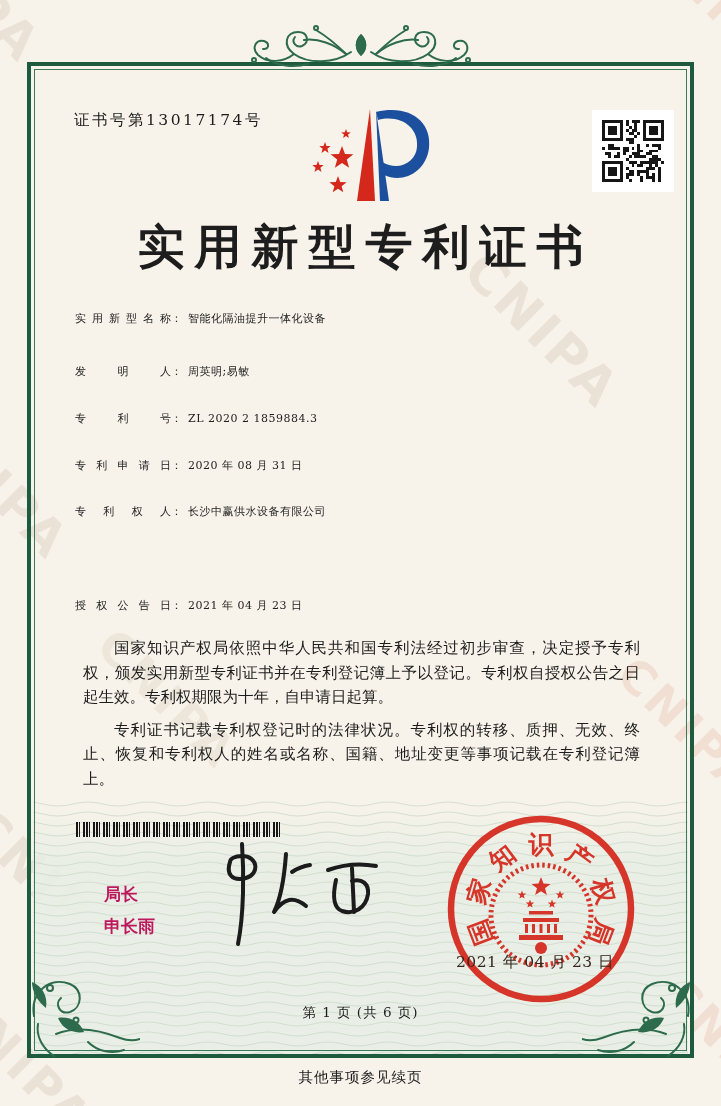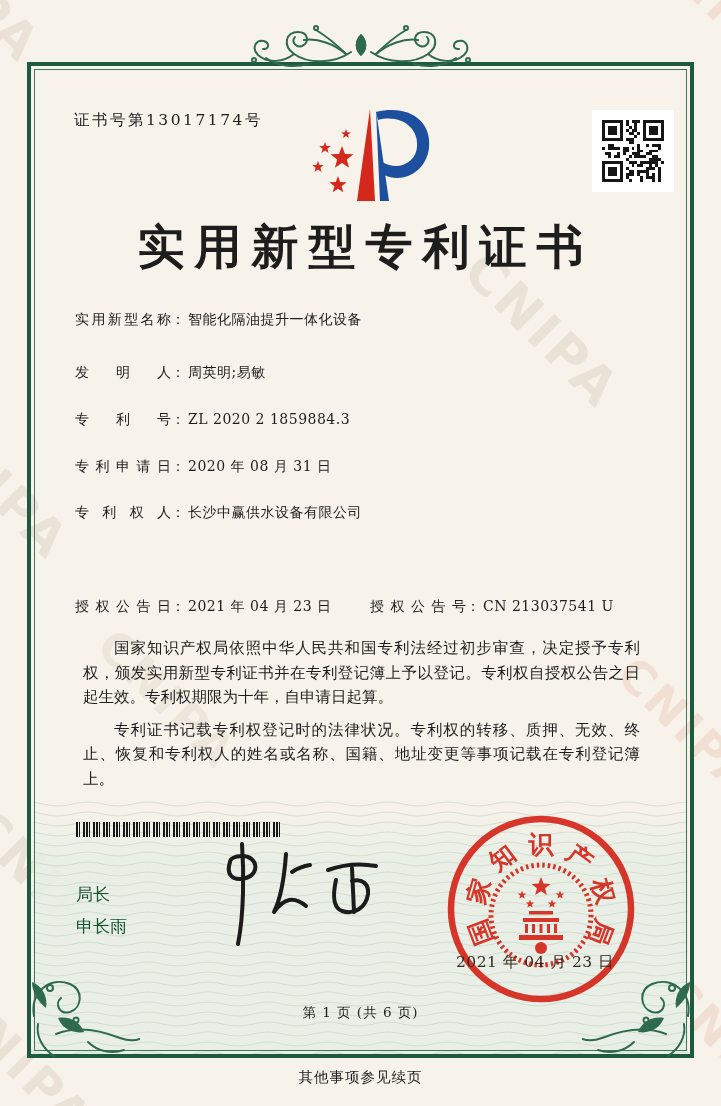--- a/index.html
+++ b/index.html
@@ -32,37 +32,37 @@
   
   .cert-no{position:absolute;left:74px;top:110px;font-size:15.5px;letter-spacing:2.5px;z-index:4;}
   .logo{position:absolute;left:296px;top:104px;z-index:4;}
   .qr-pad{position:absolute;left:592px;top:110px;width:82px;height:82px;background:#fff;
           z-index:4;display:flex;align-items:center;justify-content:center;}
   .qr-pad svg{width:62px;height:62px;}
   #qr rect{fill:#161616;}
   .title{position:absolute;left:0;right:0;top:216px;text-align:center;font-size:47px;
          font-weight:bold;letter-spacing:10px;text-indent:10px;z-index:4;}
   
-  .frow{position:absolute;left:75px;width:575px;font-size:14px;z-index:4;white-space:nowrap;}
+  .frow{position:absolute;left:75px;width:575px;font-size:11px;z-index:4;white-space:nowrap;}
   .flabel{display:inline-block;width:96px;text-align:justify;text-align-last:justify;
           vertical-align:bottom;}
   .fcolon{display:inline-block;width:17px;}
   .fval{letter-spacing:.5px;}
   .fpair2{position:absolute;left:295px;top:0;}
   
   .body-text{position:absolute;left:75px;top:628px;width:573px;font-size:15.5px;
              line-height:24.6px;text-align:justify;z-index:4;}
   .body-text p{margin:8px;text-indent:2em;}
   
   .barcode{position:absolute;left:76px;top:822px;width:207px;height:15px;z-index:4;
     background:repeating-linear-gradient(90deg,#161616 0 2px,transparent 2px 3px,
       #161616 3px 4px,transparent 4px 7px,#161616 7px 9px,transparent 9px 10px);}
   
-  .signer{position:absolute;left:76px;z-index:5;font-size:17px;font-weight:400;
-          font-family:"DejaVu Sans","Liberation Sans",sans-serif;color:#14532d;}
+  .signer{position:absolute;left:104px;z-index:5;font-size:17px;font-weight:700;
+          font-family:"DejaVu Sans","Liberation Sans",sans-serif;color:#be185d;}
   .sig-hand{position:absolute;left:190px;top:838px;z-index:5;}
   .sig-hand path{fill:none;stroke:#1b1b1b;stroke-width:4;stroke-linecap:round;stroke-linejoin:round;}
   
   .seal{position:absolute;left:443px;top:811px;width:196px;height:196px;z-index:5;opacity:.93;}
   .seal text{fill:#d5281c;font-weight:bold;font-size:25px;}
   .seal .ring{fill:none;stroke:#d5281c;stroke-width:6.5;}
   .seal .emblem{fill:#d5281c;stroke:none;}
   .seal .wheat{fill:none;stroke:#d5281c;stroke-width:5;stroke-dasharray:2.5 3;}
   .seal-date{position:absolute;left:456px;top:952px;width:175px;font-size:15.5px;
              color:#36271e;letter-spacing:.5px;z-index:6;}
@@ -401,23 +401,20 @@
     <span class="flabel">专利号</span><span class="fcolon">：</span><span class="fval">ZL 2020 2 1859884.3</span>
   </div>
   <div class="frow" style="top:458px">
     <span class="flabel">专利申请日</span><span class="fcolon">：</span><span class="fval">2020 年 08 月 31 日</span>
   </div>
   <div class="frow" style="top:504px">
     <span class="flabel">专利权人</span><span class="fcolon">：</span><span class="fval">长沙中赢供水设备有限公司</span>
   </div>
   <div class="frow" style="top:598px">
     <span class="flabel">授权公告日</span><span class="fcolon">：</span><span class="fval">2021 年 04 月 23 日</span>
-    <span class="fpair2">
-      <span class="flabel">授权公告号</span><span class="fcolon">：</span><span class="fval">CN 213037541 U</span>
-    </span>
   </div>
 
   <div class="body-text">
     <p>国家知识产权局依照中华人民共和国专利法经过初步审查，决定授予专利权，颁发实用新型专利证书并在专利登记簿上予以登记。专利权自授权公告之日起生效。专利权期限为十年，自申请日起算。</p>
     <p>专利证书记载专利权登记时的法律状况。专利权的转移、质押、无效、终止、恢复和专利权人的姓名或名称、国籍、地址变更等事项记载在专利登记簿上。</p>
   </div>
 
   <div class="barcode"></div>
 
   <div class="signer" style="top:883px;">局长</div>

